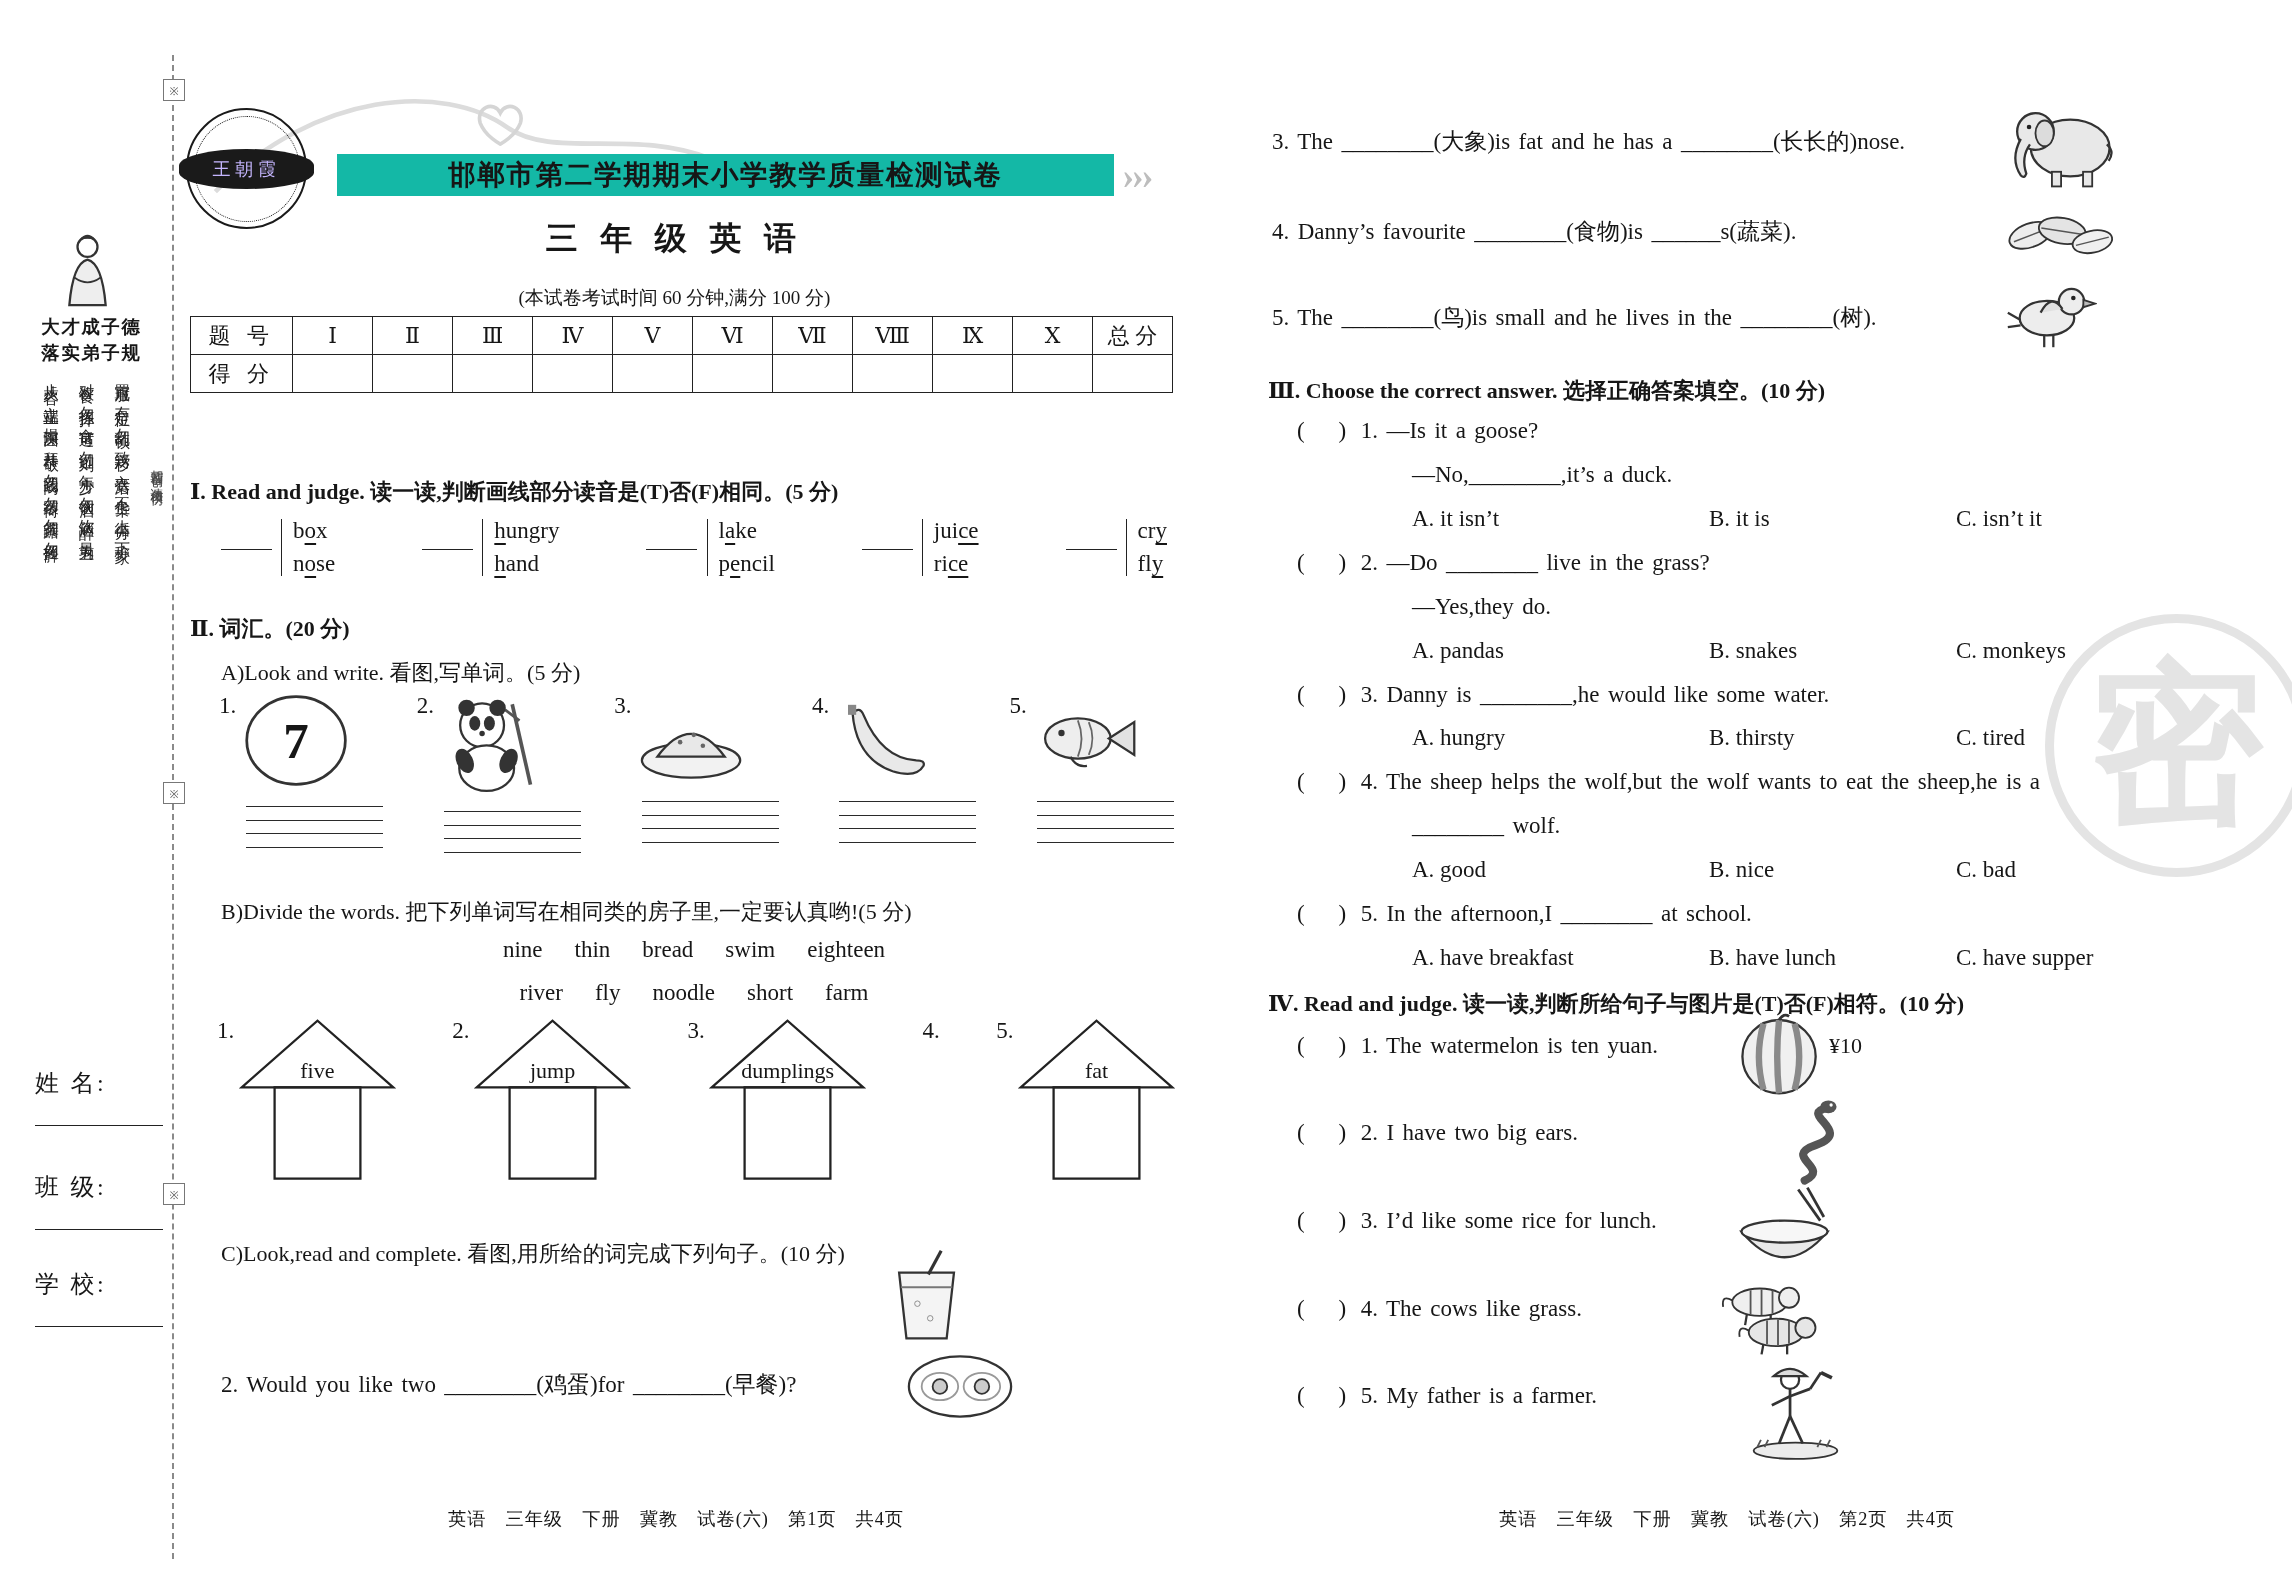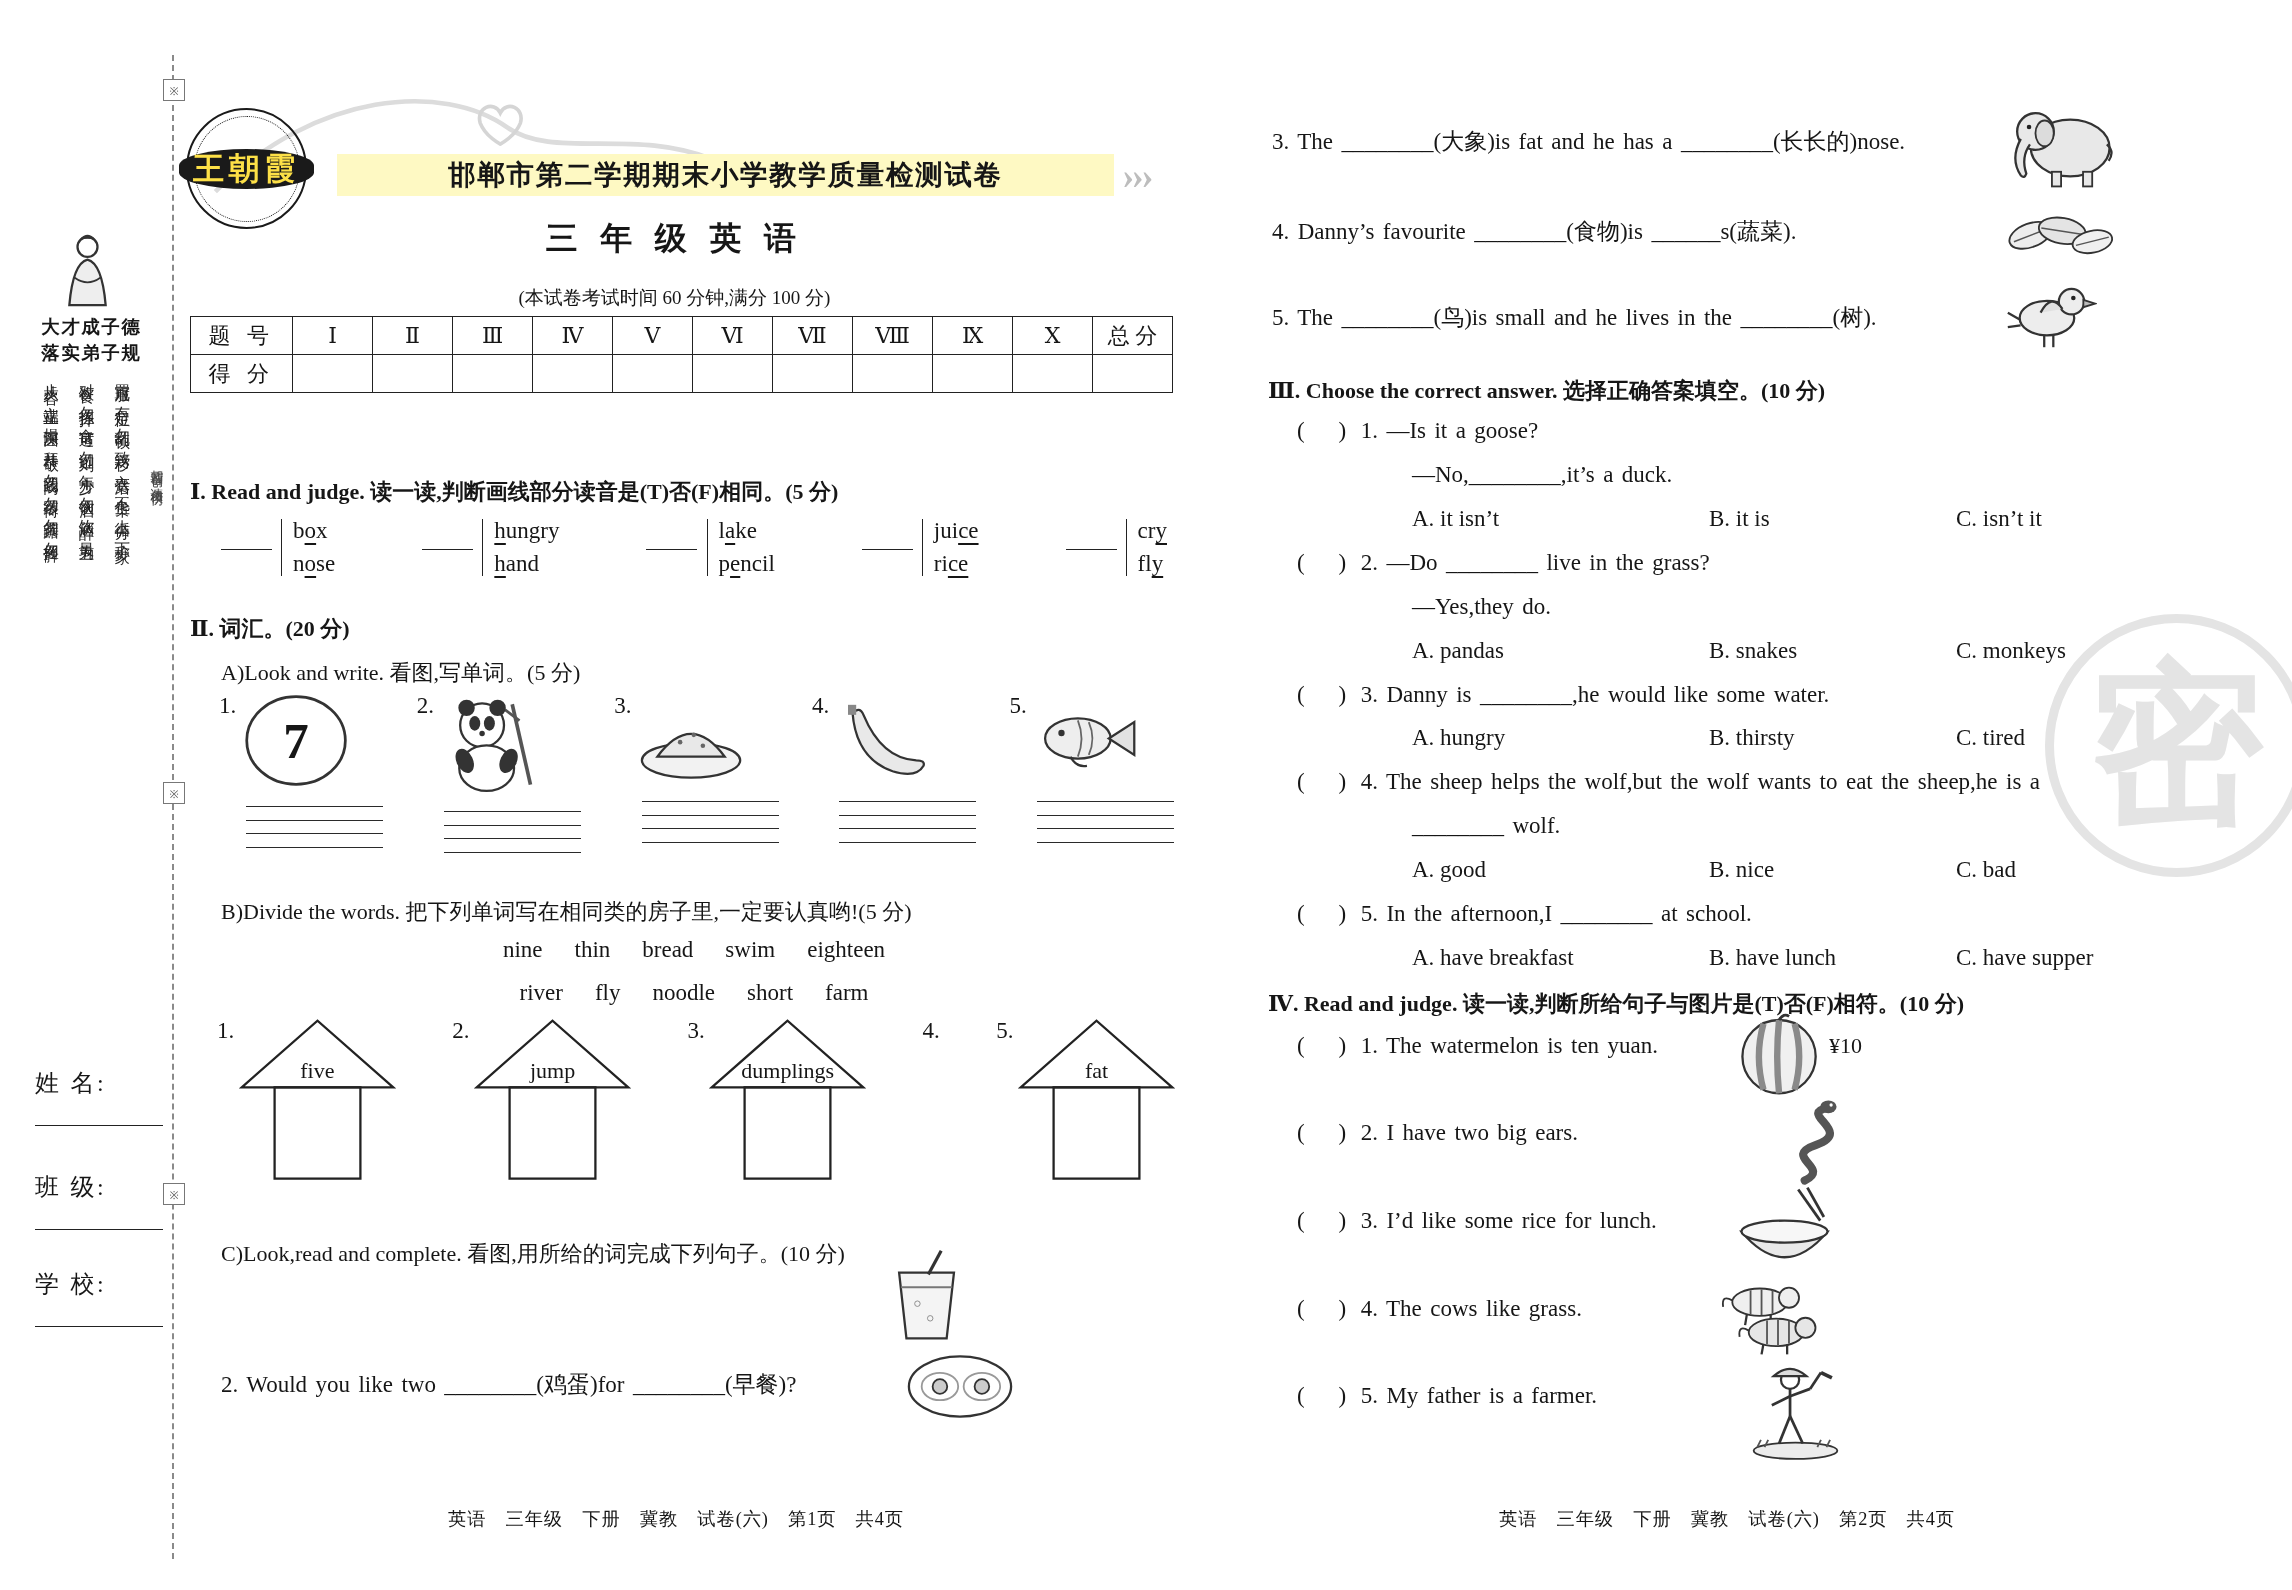--- a/index.html
+++ b/index.html
@@ -21,23 +21,23 @@
   .bmark{width:20px;height:20px;border:1.4px solid #777;display:flex;align-items:center;
          justify-content:center;font-size:11px;color:#555;background:#fff;}
   .cutline{border-left:2.7px dashed #8a8a8a;width:0;}
 
   
   .seal{width:121px;height:121px;}
   .seal-ring{position:absolute;inset:0;border:2.7px solid #1a1a1a;border-radius:50%;}
   .seal-ring::before{content:"";position:absolute;inset:5.5px;border:1.8px dotted #1a1a1a;border-radius:50%;}
   .seal-band{position:absolute;left:-7.3px;right:-7.3px;top:41px;height:40px;background:#1a1a1a;
              border-radius:50%/42%;display:flex;align-items:center;justify-content:center;}
-  .seal-band span{color:#fde047;font-size:31px;font-weight:bold;letter-spacing:4.6px;}
-
-  .titlebar{width:777px;height:42px;background:#fef9c3;display:flex;align-items:center;justify-content:center;}
+  .seal-band span{color:#c4b5fd;font-size:18px;font-weight:normal;letter-spacing:4.6px;}
+
+  .titlebar{width:777px;height:42px;background:#14b8a6;display:flex;align-items:center;justify-content:center;}
   .titlebar span{font-size:27.4px;font-weight:bold;letter-spacing:1.8px;}
   .chev{font-size:37px;font-weight:bold;color:#bdbdbd;letter-spacing:-2.7px;}
 
   table.score{border-collapse:collapse;}
   table.score td{border:1.8px solid #222;width:79px;height:37px;text-align:center;font-size:22px;padding:0;}
   table.score td.lab{width:101px;letter-spacing:5.5px;}
 
   .pairs{display:flex;justify-content:space-between;width:946px;}
   .pair{display:flex;align-items:center;gap:9.1px;}
   .ansline{width:51px;height:0;border-bottom:1.8px solid #222;margin-top:3.7px;}

